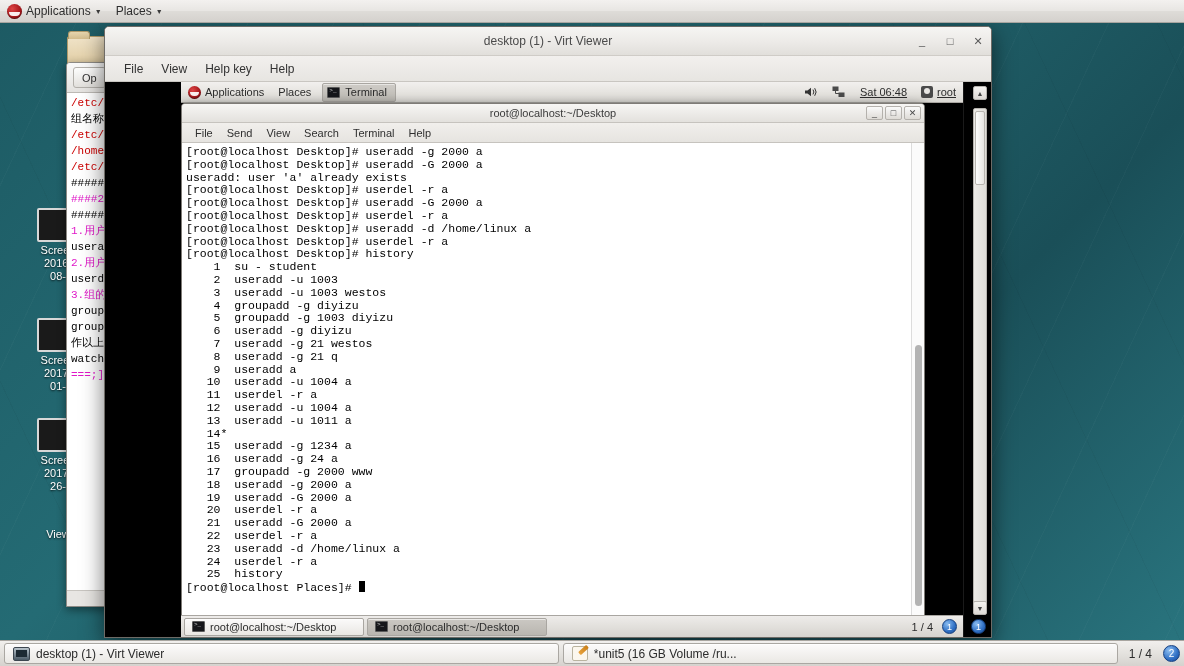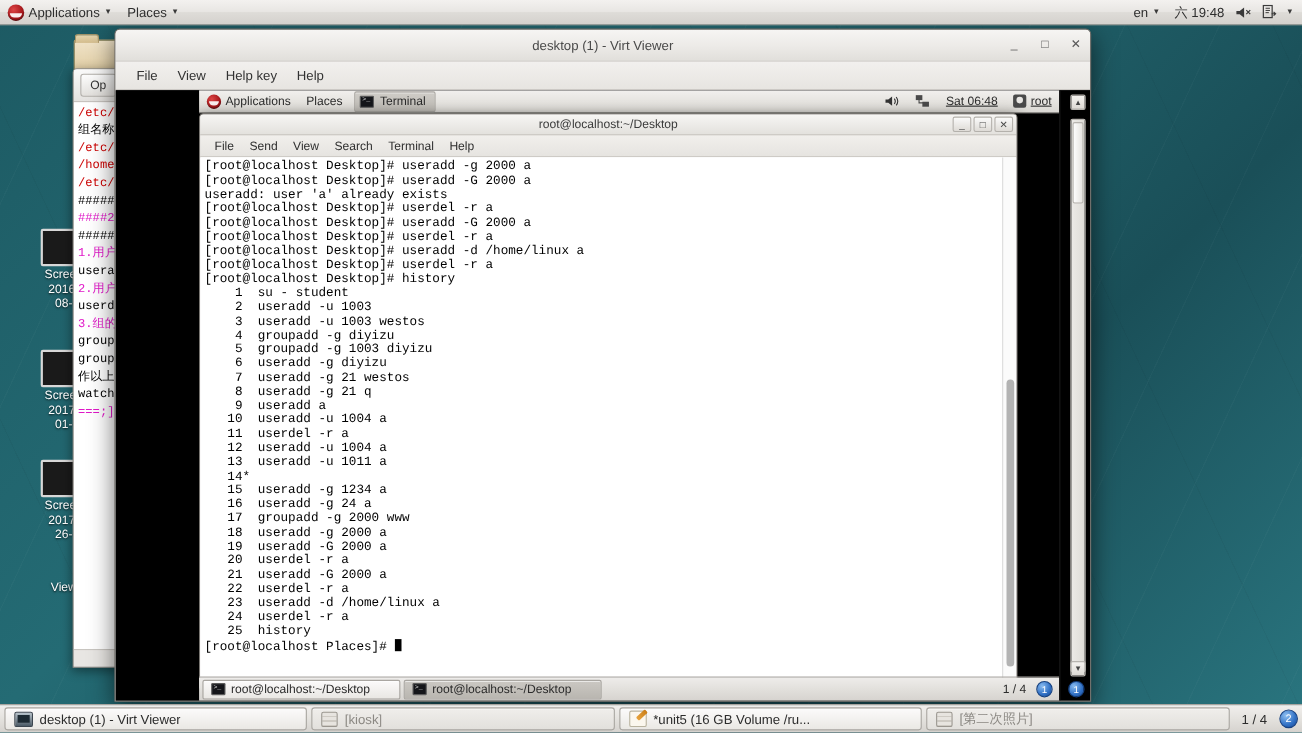--- a/index.html
+++ b/index.html
@@ -367,43 +367,20 @@
 
 <div id="host-top-panel">
   <div class="panel-left">
     <div class="menu-btn">
       <span class="rh-logo"></span>
       <span>Applications</span>
       <span class="caret">▼</span>
     </div>
     <div class="menu-btn">
       <span>Places</span>
-      <span class="caret">▼</span>
-    </div>
-  </div>
-  <div class="panel-right">
-    <div class="menu-btn">
-      <span>en</span>
-      <span class="caret">▼</span>
-    </div>
-    <div class="clock">六 19:48</div>
-    <div class="tray-icon">
-      <svg width="16" height="13" viewBox="0 0 16 13">
-        <path d="M1 5h3l4-3.2v9.4L4 8H1z" fill="#3a3a3a"></path>
-        <path d="M10 4.2l3.6 3.6M13.6 4.2L10 7.8" stroke="#3a3a3a" stroke-width="1.1" fill="none"></path>
-      </svg>
-    </div>
-    <div class="tray-icon">
-      <svg width="14" height="14" viewBox="0 0 14 14">
-        <rect x="1.5" y="1" width="8" height="11" fill="none" stroke="#3a3a3a" stroke-width="1.1"></rect>
-        <path d="M3.5 3.5h4M3.5 5.5h4M3.5 7.5h3" stroke="#3a3a3a" stroke-width="0.9"></path>
-        <path d="M9 8.5l3.5 0M10.8 6.8l1.8 1.7-1.8 1.7" stroke="#3a3a3a" stroke-width="1.1" fill="none"></path>
-      </svg>
-    </div>
-    <div class="tray-icon">
       <span class="caret">▼</span>
     </div>
   </div>
 </div>
 
 <div id="virt-viewer-window">
 
   <div id="vv-titlebar">
     <div id="vv-title">desktop (1) - Virt Viewer</div>
     <div class="wbtns">
@@ -540,27 +517,19 @@
     </div>
 
   </div>
 </div>
 
 <div id="host-taskbar">
   <div class="htask">
     <span class="mon-ic"></span>
     <span class="lbl">desktop (1) - Virt Viewer</span>
   </div>
-  <div class="htask dim">
-    <span class="arch-ic"></span>
-    <span class="lbl">[kiosk]</span>
-  </div>
   <div class="htask">
     <span class="pencil-ic"></span>
     <span class="lbl">*unit5 (16 GB Volume /ru...</span>
   </div>
-  <div class="htask dim">
-    <span class="arch-ic"></span>
-    <span class="lbl">[第二次照片]</span>
-  </div>
   <span class="host-ws">1 / 4</span>
   <span class="host-ws-circle">2</span>
 </div>
 
 </body></html>

